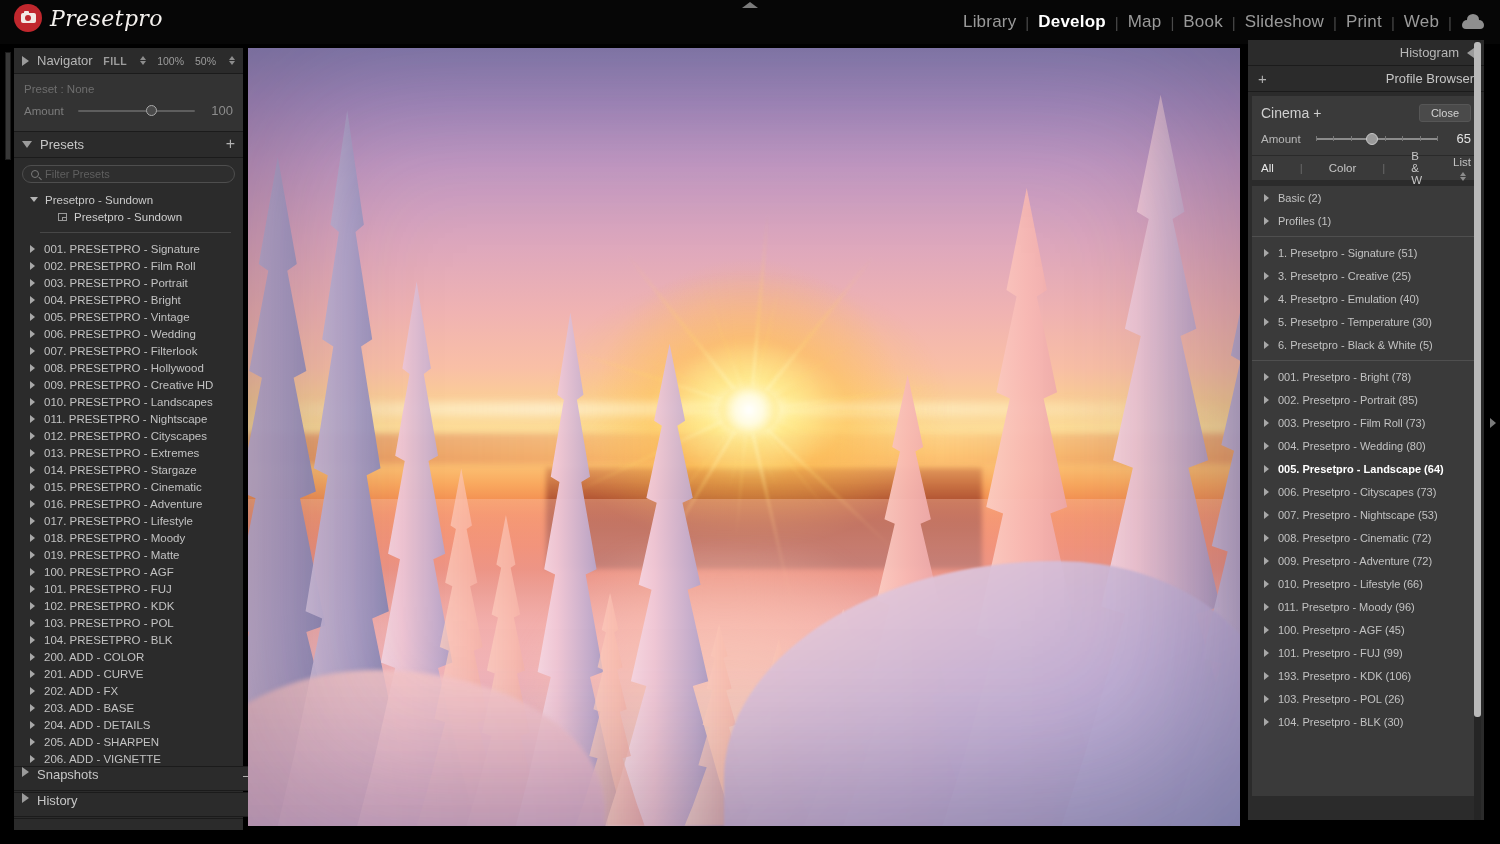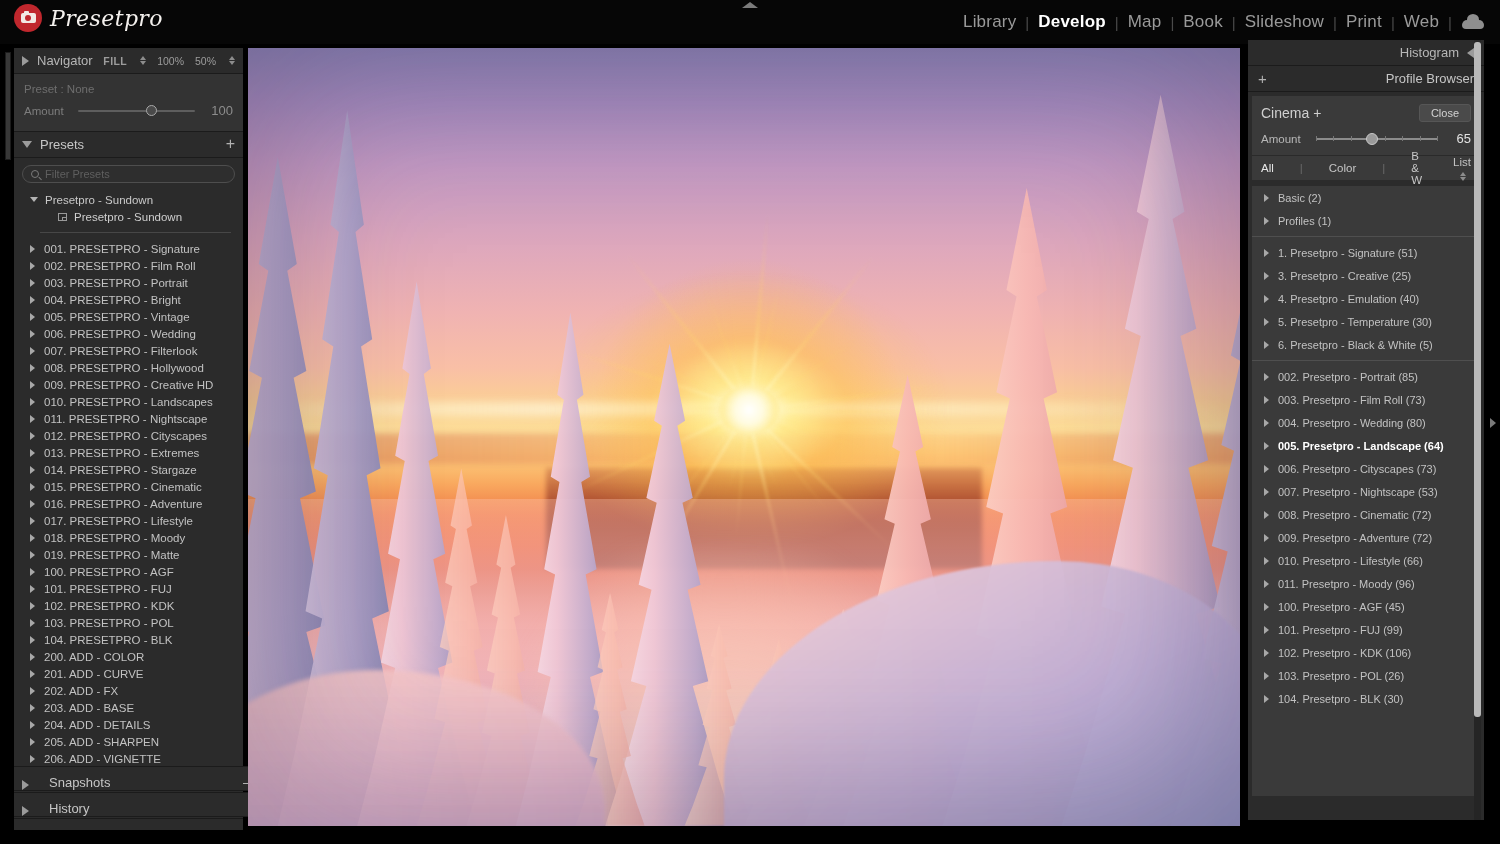--- a/index.html
+++ b/index.html
@@ -144,22 +144,22 @@
   .pl-item {
     display:flex; align-items:center; height:17px; padding-left:16px; color:#c2c2c2; font-size:11.5px;
   }
   .pl-item .caret {
     width:0;height:0;border-top:4px solid transparent;border-bottom:4px solid transparent;
     border-left:5px solid #a8a8a8; margin-right:9px;
   }
 
   #snapshots-head, #history-head {
     position:absolute; left:0; width:263px; height:25px;
-    display:flex; align-items:flex-end; padding:0 8px; color:#c6c6c6; font-size:13px;
-    background:#2b2b2b; border-top:1px solid #1b1b1b; border-bottom:1px solid #1b1b1b;gap:12px;
+    display:flex; align-items:flex-start; padding:0 8px; color:#c6c6c6; font-size:13px;
+    background:#2b2b2b; border-top:1px solid #1b1b1b; border-bottom:1px solid #1b1b1b;
   }
   #snapshots-head { top: 718px; }
   #history-head { top: 744px; }
   .mini-btns { margin-left:auto; display:flex; align-items:center; gap:10px; color:#b0b0b0; font-size:14px; }
   #left-bottom-strip {
     position:absolute; left:0; top:770px; width:229px; height:12px; background:#2b2b2b;
     border-top:1px solid #1b1b1b;
   }
 
   
@@ -723,20 +723,24 @@
           </div>
           <div class="pf-item">
             <span class="caret"></span>
             <span>6. Presetpro - Black &amp; White (5)</span>
           </div>
         </div>
       <div class="pf-sep"></div>
       <div id="pf-b">
           <div class="pf-item">
             <span class="caret"></span>
+            <span>001. Presetpro - Bright (78)</span>
+          </div>
+          <div class="pf-item">
+            <span class="caret"></span>
             <span>002. Presetpro - Portrait (85)</span>
           </div>
           <div class="pf-item">
             <span class="caret"></span>
             <span>003. Presetpro - Film Roll (73)</span>
           </div>
           <div class="pf-item">
             <span class="caret"></span>
             <span>004. Presetpro - Wedding (80)</span>
           </div>
@@ -771,21 +775,21 @@
           <div class="pf-item">
             <span class="caret"></span>
             <span>100. Presetpro - AGF (45)</span>
           </div>
           <div class="pf-item">
             <span class="caret"></span>
             <span>101. Presetpro - FUJ (99)</span>
           </div>
           <div class="pf-item">
             <span class="caret"></span>
-            <span>102. Presetpro - KDK (106)</span>
+            <span>193. Presetpro - KDK (106)</span>
           </div>
           <div class="pf-item">
             <span class="caret"></span>
             <span>103. Presetpro - POL (26)</span>
           </div>
           <div class="pf-item">
             <span class="caret"></span>
             <span>104. Presetpro - BLK (30)</span>
           </div>
         </div>

